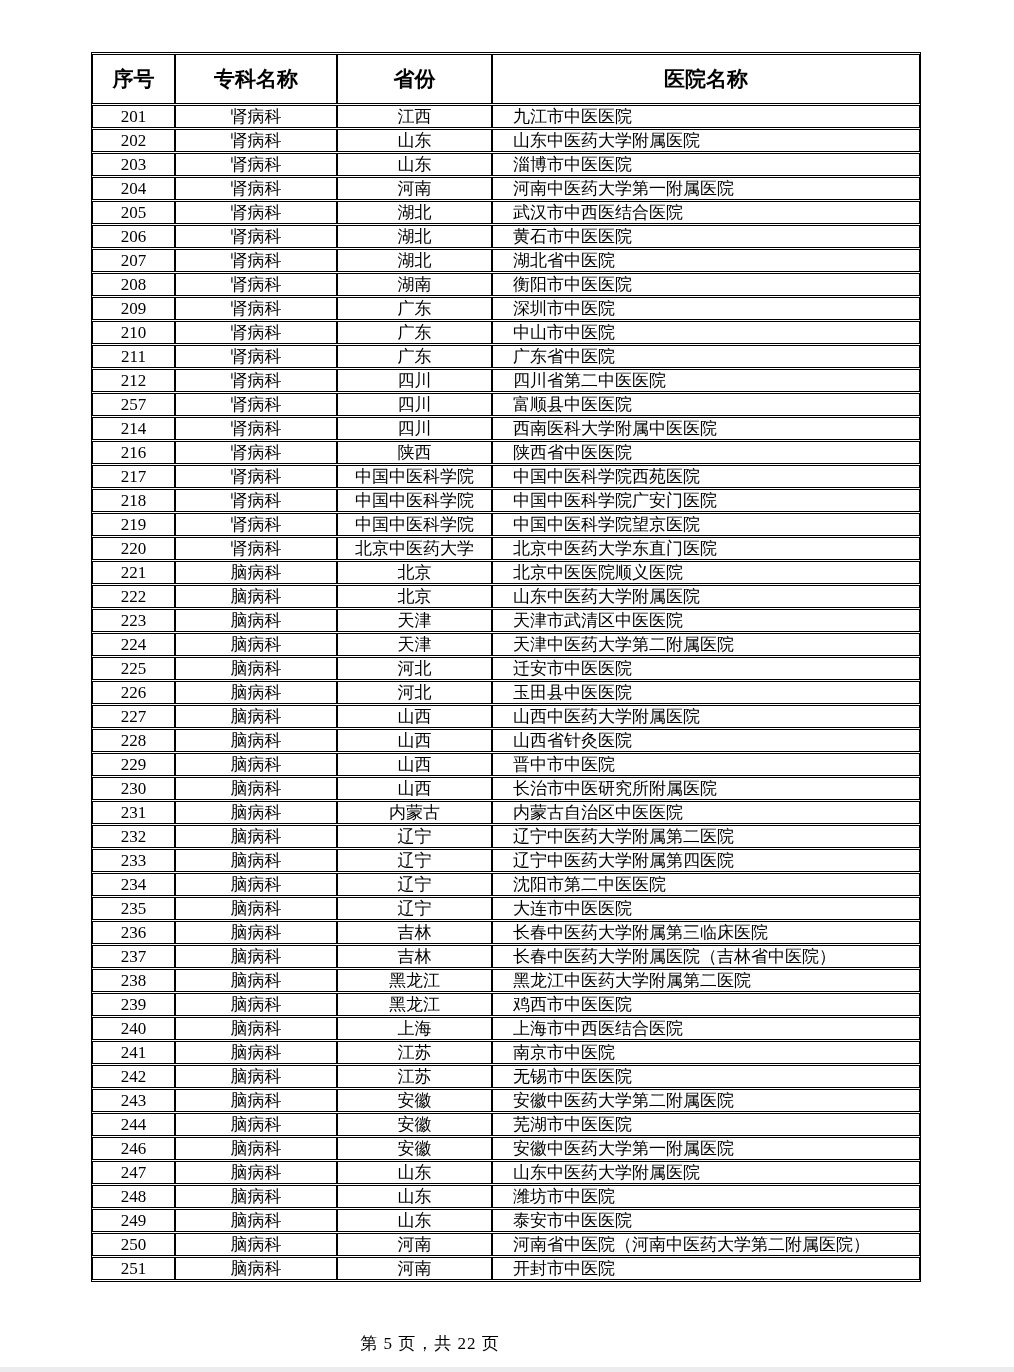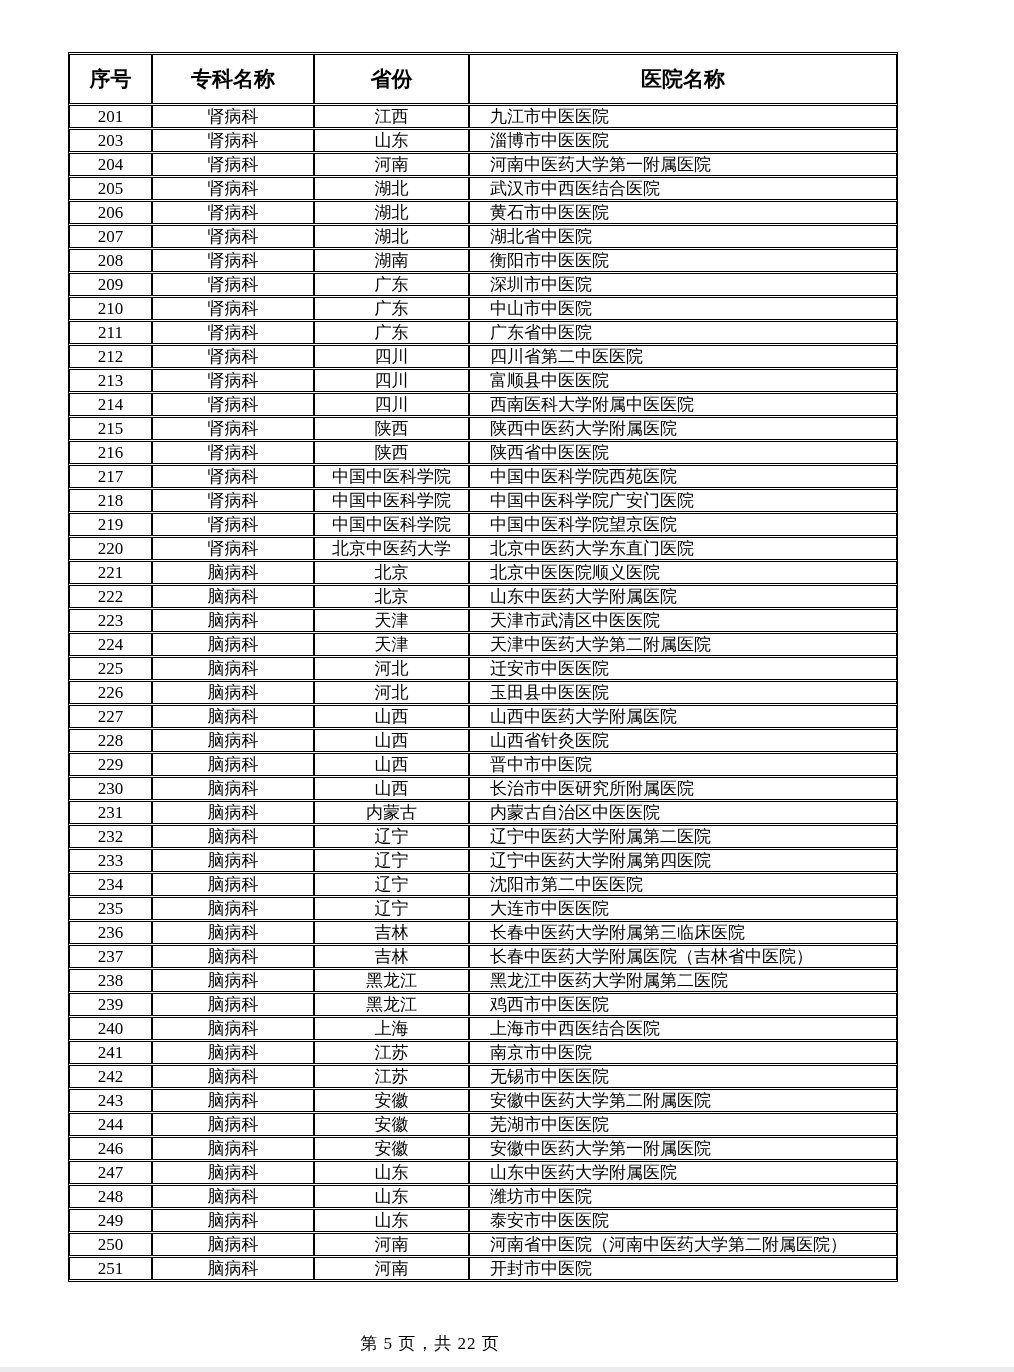--- a/index.html
+++ b/index.html
@@ -15,21 +15,21 @@
     font-family: "Liberation Serif", "DejaVu Serif", serif;
     color: #000000;
   }
   .doc-page {
     position: absolute;
     inset: 0;
     background: #ffffff;
   }
   table.hospital-table {
     position: absolute;
-    left: 68px;
+    left: 91px;
     top: 52px;
     width: 828px;
     table-layout: fixed;
     border-collapse: separate;
     border-spacing: 0 1px;
     border: 1px solid #000000;
   }
   table.hospital-table col.c-index    { width: 83px; }
   table.hospital-table col.c-spec     { width: 162px; }
   table.hospital-table col.c-province { width: 155px; }
@@ -98,20 +98,26 @@
         </tr>
     </thead>
     <tbody id="table-body">
         <tr>
           <td>201</td>
           <td>肾病科</td>
           <td>江西</td>
           <td class="cell-hospital">九江市中医医院</td>
         </tr>
         <tr>
+          <td>202</td>
+          <td>肾病科</td>
+          <td>山东</td>
+          <td class="cell-hospital">山东中医药大学附属医院</td>
+        </tr>
+        <tr>
           <td>203</td>
           <td>肾病科</td>
           <td>山东</td>
           <td class="cell-hospital">淄博市中医医院</td>
         </tr>
         <tr>
           <td>204</td>
           <td>肾病科</td>
           <td>河南</td>
           <td class="cell-hospital">河南中医药大学第一附属医院</td>
@@ -158,38 +164,32 @@
           <td>广东</td>
           <td class="cell-hospital">广东省中医院</td>
         </tr>
         <tr>
           <td>212</td>
           <td>肾病科</td>
           <td>四川</td>
           <td class="cell-hospital">四川省第二中医医院</td>
         </tr>
         <tr>
-          <td>213</td>
+          <td>257</td>
           <td>肾病科</td>
           <td>四川</td>
           <td class="cell-hospital">富顺县中医医院</td>
         </tr>
         <tr>
           <td>214</td>
           <td>肾病科</td>
           <td>四川</td>
           <td class="cell-hospital">西南医科大学附属中医医院</td>
         </tr>
         <tr>
-          <td>215</td>
-          <td>肾病科</td>
-          <td>陕西</td>
-          <td class="cell-hospital">陕西中医药大学附属医院</td>
-        </tr>
-        <tr>
           <td>216</td>
           <td>肾病科</td>
           <td>陕西</td>
           <td class="cell-hospital">陕西省中医医院</td>
         </tr>
         <tr>
           <td>217</td>
           <td>肾病科</td>
           <td>中国中医科学院</td>
           <td class="cell-hospital">中国中医科学院西苑医院</td>

